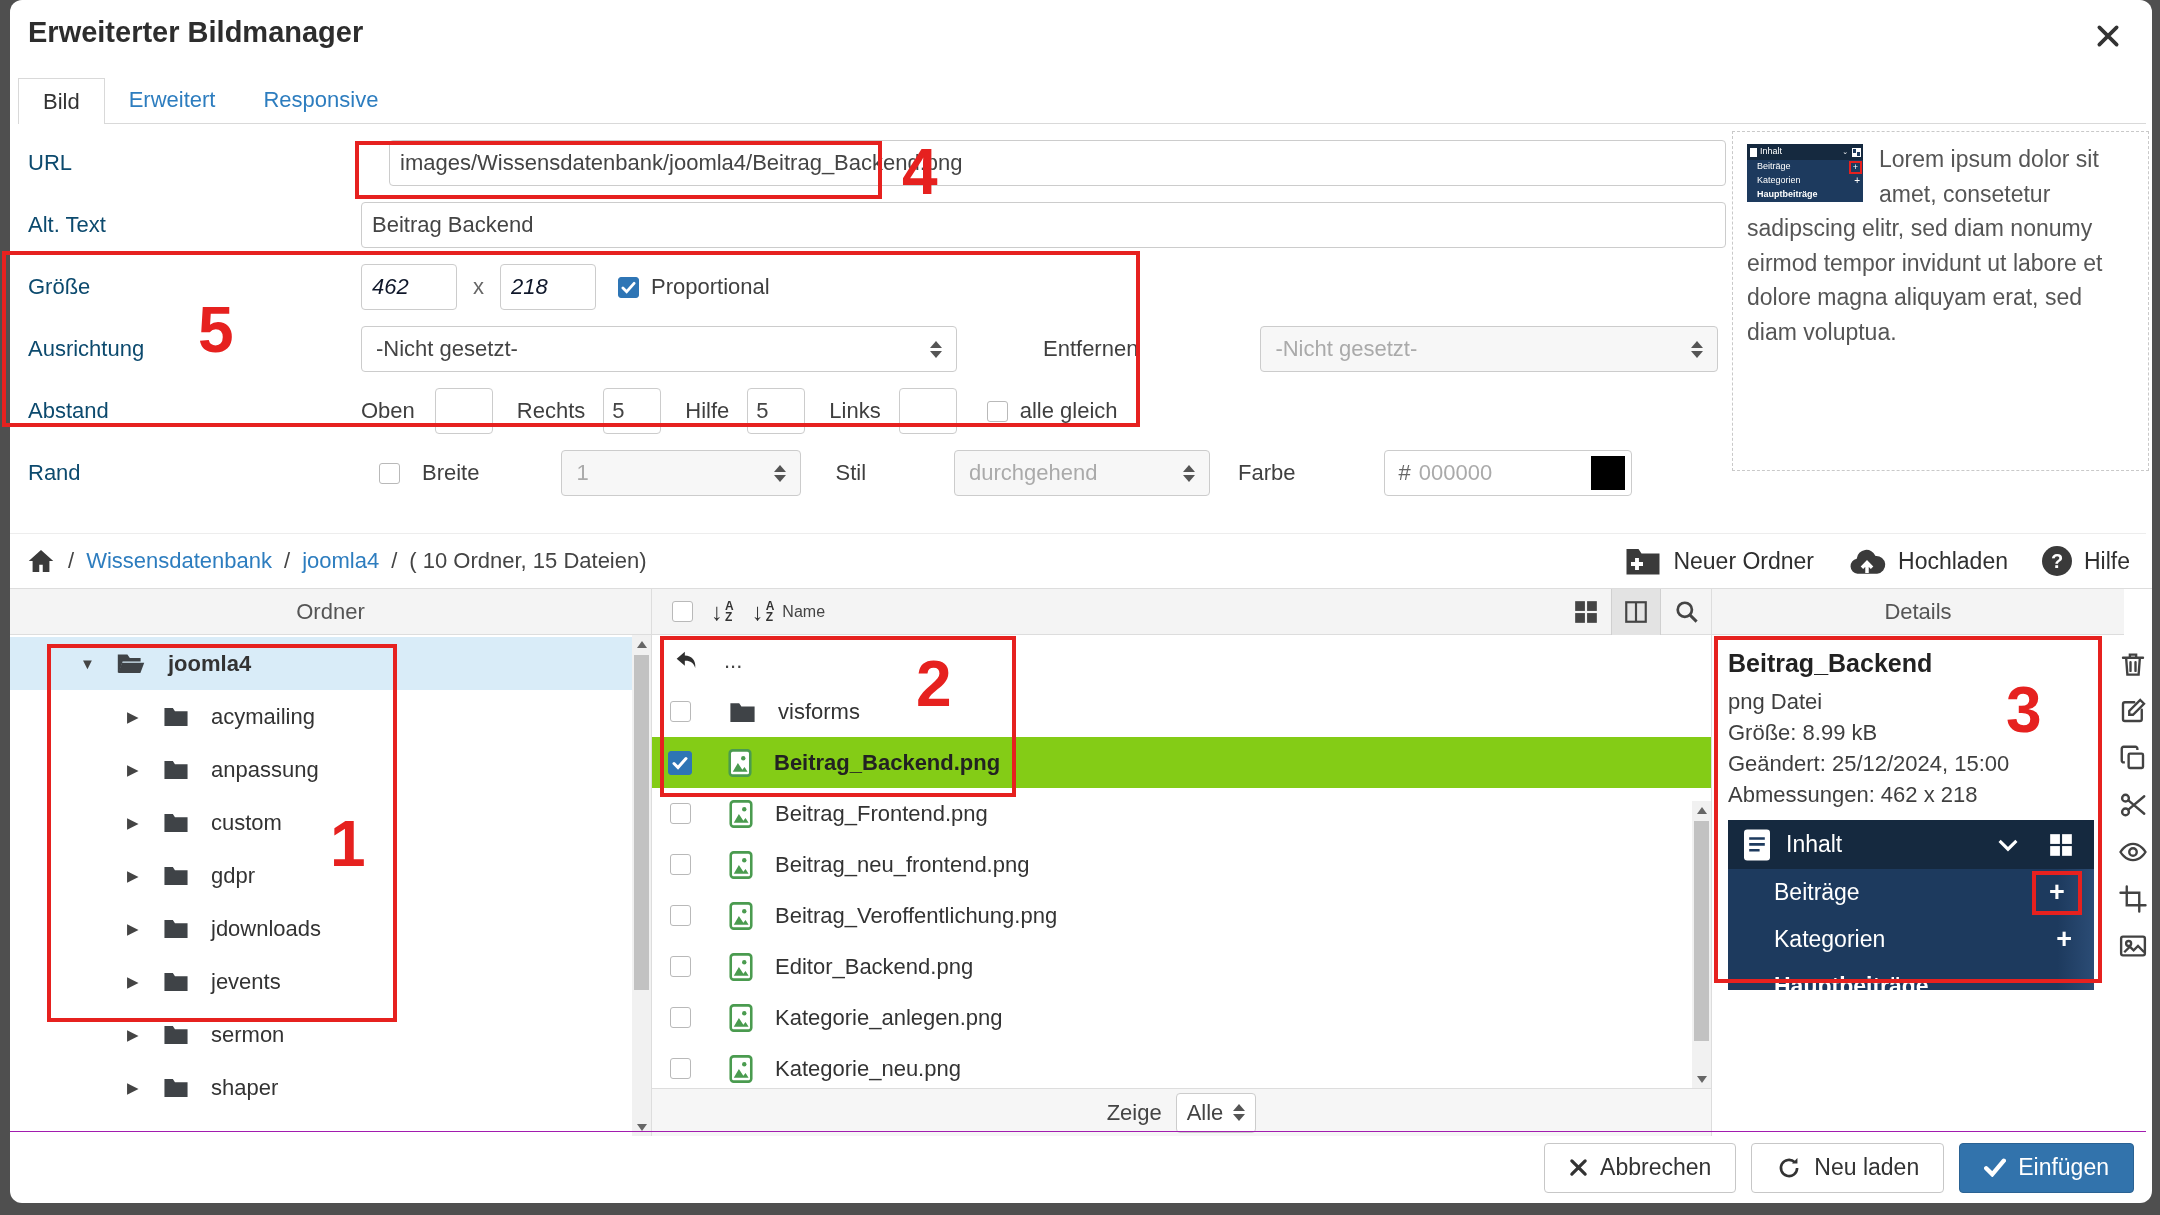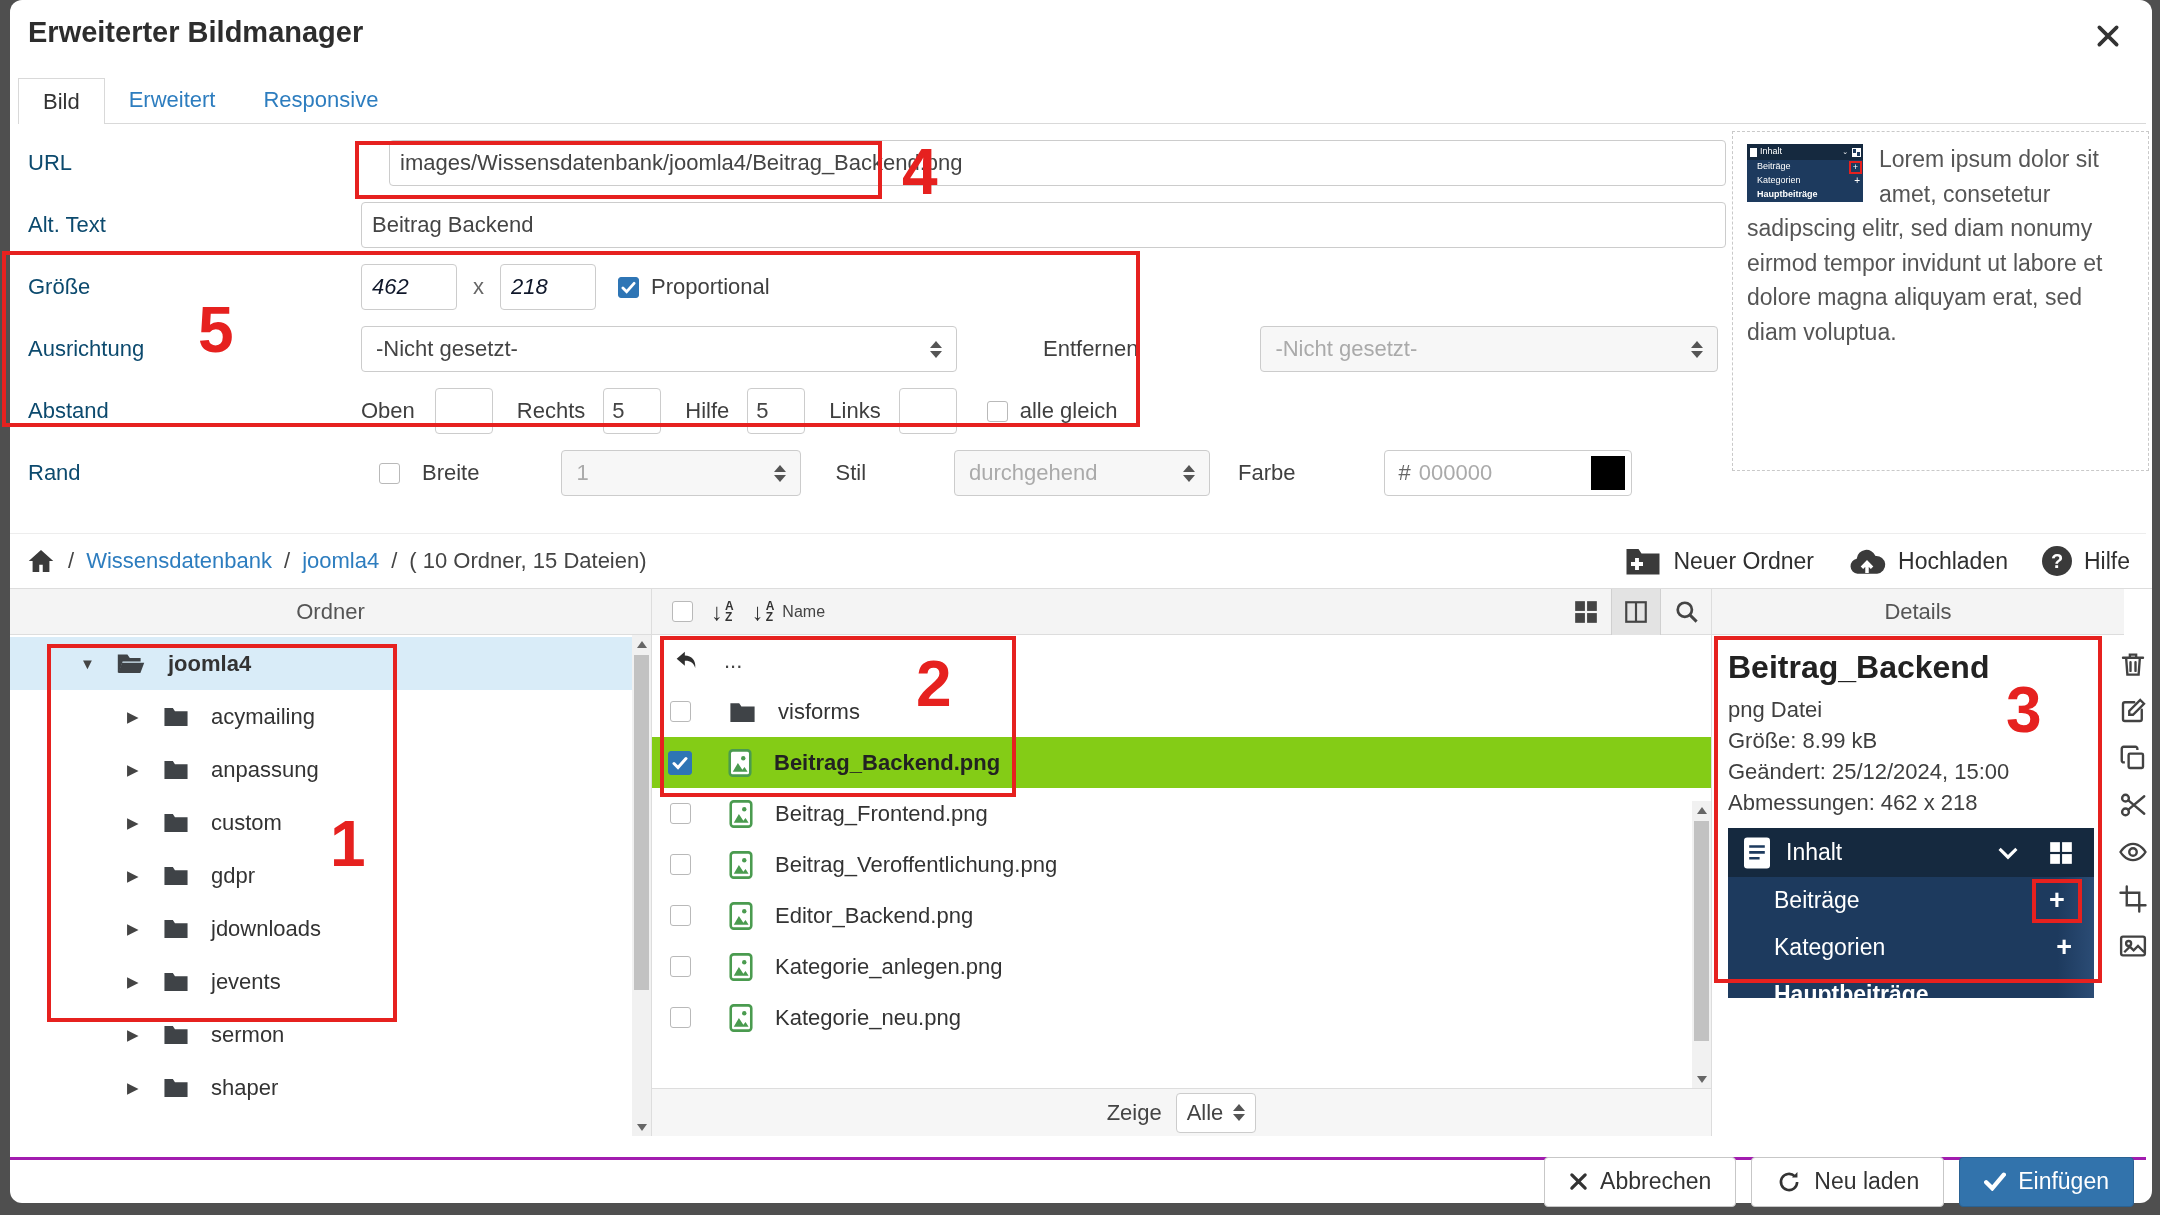--- a/index.html
+++ b/index.html
@@ -109,38 +109,38 @@
   .frow2.selected .fname{font-weight:bold;color:#222;}
   .uparrow{margin-left:20px;display:flex;}
   .updots{margin-left:24px;color:#444;}
 
   .fbottom{position:absolute;left:0;right:0;bottom:0;height:48px;background:#f6f6f6;border-top:1px solid #ddd;
     display:flex;align-items:center;justify-content:center;gap:14px;font-size:22px;color:#444;}
   .fbottom .selbox{height:40px;padding:0 10px;}
 
   .dhead{width:412px;}
   .dbody{position:absolute;top:46px;left:0;width:402px;padding:14px 0 0 16px;}
-  .dname{font-size:32px;font-weight:bold;color:#222;margin-bottom:8px;}
+  .dname{font-size:25px;font-weight:bold;color:#222;margin-bottom:8px;}
   .dmeta{font-size:22px;color:#3f3f3f;line-height:31px;}
   .dprev{margin-top:10px;width:366px;height:170px;overflow:hidden;background:#1d3a5e;position:relative;}
   .dprev .prow{display:flex;align-items:center;color:#fff;}
   .dprev .phd{height:49px;background:#15293f;}
   .dprev .pit{height:47px;background:linear-gradient(90deg,#1d3a5e 90%,#2b4c75);}
   .dprev .ptxt{font-size:23px;margin-left:46px;}
   .dprev .phd .ptxt{margin-left:16px;}
   .dprev .pplus{margin-left:auto;margin-right:22px;font-size:27px;font-weight:bold;}
   .dprev .predbox{margin-left:auto;margin-right:12px;border:4px solid #e6211f;width:50px;height:44px;
     display:flex;align-items:center;justify-content:center;font-size:27px;font-weight:bold;}
   .dprev .pcut{font-weight:bold;}
   .itoolbar{position:absolute;top:46px;right:0;width:38px;bottom:0;display:flex;flex-direction:column;
     align-items:center;gap:17px;padding-top:14px;}
   .itoolbar .it{cursor:pointer;display:flex;}
 
   
-  .footer{position:absolute;left:0;right:6px;bottom:0;height:46px;border-top:3px solid #a21caf;
+  .footer{position:absolute;left:0;right:6px;bottom:0;height:72px;border-top:1px solid #a21caf;
     display:flex;align-items:center;justify-content:flex-end;gap:15px;padding-right:12px;}
   .btn{height:50px;border-radius:4px;border:1px solid #c7c7c7;background:#fff;color:#333;font-size:23px;
     font-family:inherit;display:flex;align-items:center;gap:12px;padding:0 24px;cursor:pointer;}
   .btn.primary{background:#3273ac;border-color:#2a6293;color:#fff;}
 
   
   .ann{position:absolute;border:4px solid #e6211f;z-index:40;pointer-events:none;}
   .annum{position:absolute;color:#e6211f;font-size:64px;font-weight:bold;z-index:41;pointer-events:none;
     line-height:1;}
 </style>
@@ -475,20 +475,31 @@
       <div class="frow2">
         <div class="cb"></div>
         <span class="icn">
             <svg width="24" height="28" viewBox="0 0 20 24">
               <rect x="1.2" y="1.2" width="17.6" height="21.6" rx="2.5" fill="#fff" stroke="#4a9b4f" stroke-width="2.2"></rect>
               <circle cx="12.8" cy="8" r="1.9" fill="#4a9b4f"></circle>
               <path d="M3.8 19.6 8.2 12l3.8 5.8 1.9-2.4 2.6 4.2z" fill="#4a9b4f"></path>
             </svg>
           </span>
         <span class="fname">Beitrag_Frontend.png</span>
+      </div>
+      <div class="frow2">
+        <div class="cb"></div>
+        <span class="icn">
+            <svg width="24" height="28" viewBox="0 0 20 24">
+              <rect x="1.2" y="1.2" width="17.6" height="21.6" rx="2.5" fill="#fff" stroke="#4a9b4f" stroke-width="2.2"></rect>
+              <circle cx="12.8" cy="8" r="1.9" fill="#4a9b4f"></circle>
+              <path d="M3.8 19.6 8.2 12l3.8 5.8 1.9-2.4 2.6 4.2z" fill="#4a9b4f"></path>
+            </svg>
+          </span>
+        <span class="fname">Beitrag_neu_frontend.png</span>
       </div>
       <div class="frow2">
         <div class="cb"></div>
         <span class="icn">
             <svg width="24" height="28" viewBox="0 0 20 24">
               <rect x="1.2" y="1.2" width="17.6" height="21.6" rx="2.5" fill="#fff" stroke="#4a9b4f" stroke-width="2.2"></rect>
               <circle cx="12.8" cy="8" r="1.9" fill="#4a9b4f"></circle>
               <path d="M3.8 19.6 8.2 12l3.8 5.8 1.9-2.4 2.6 4.2z" fill="#4a9b4f"></path>
             </svg>
           </span>

